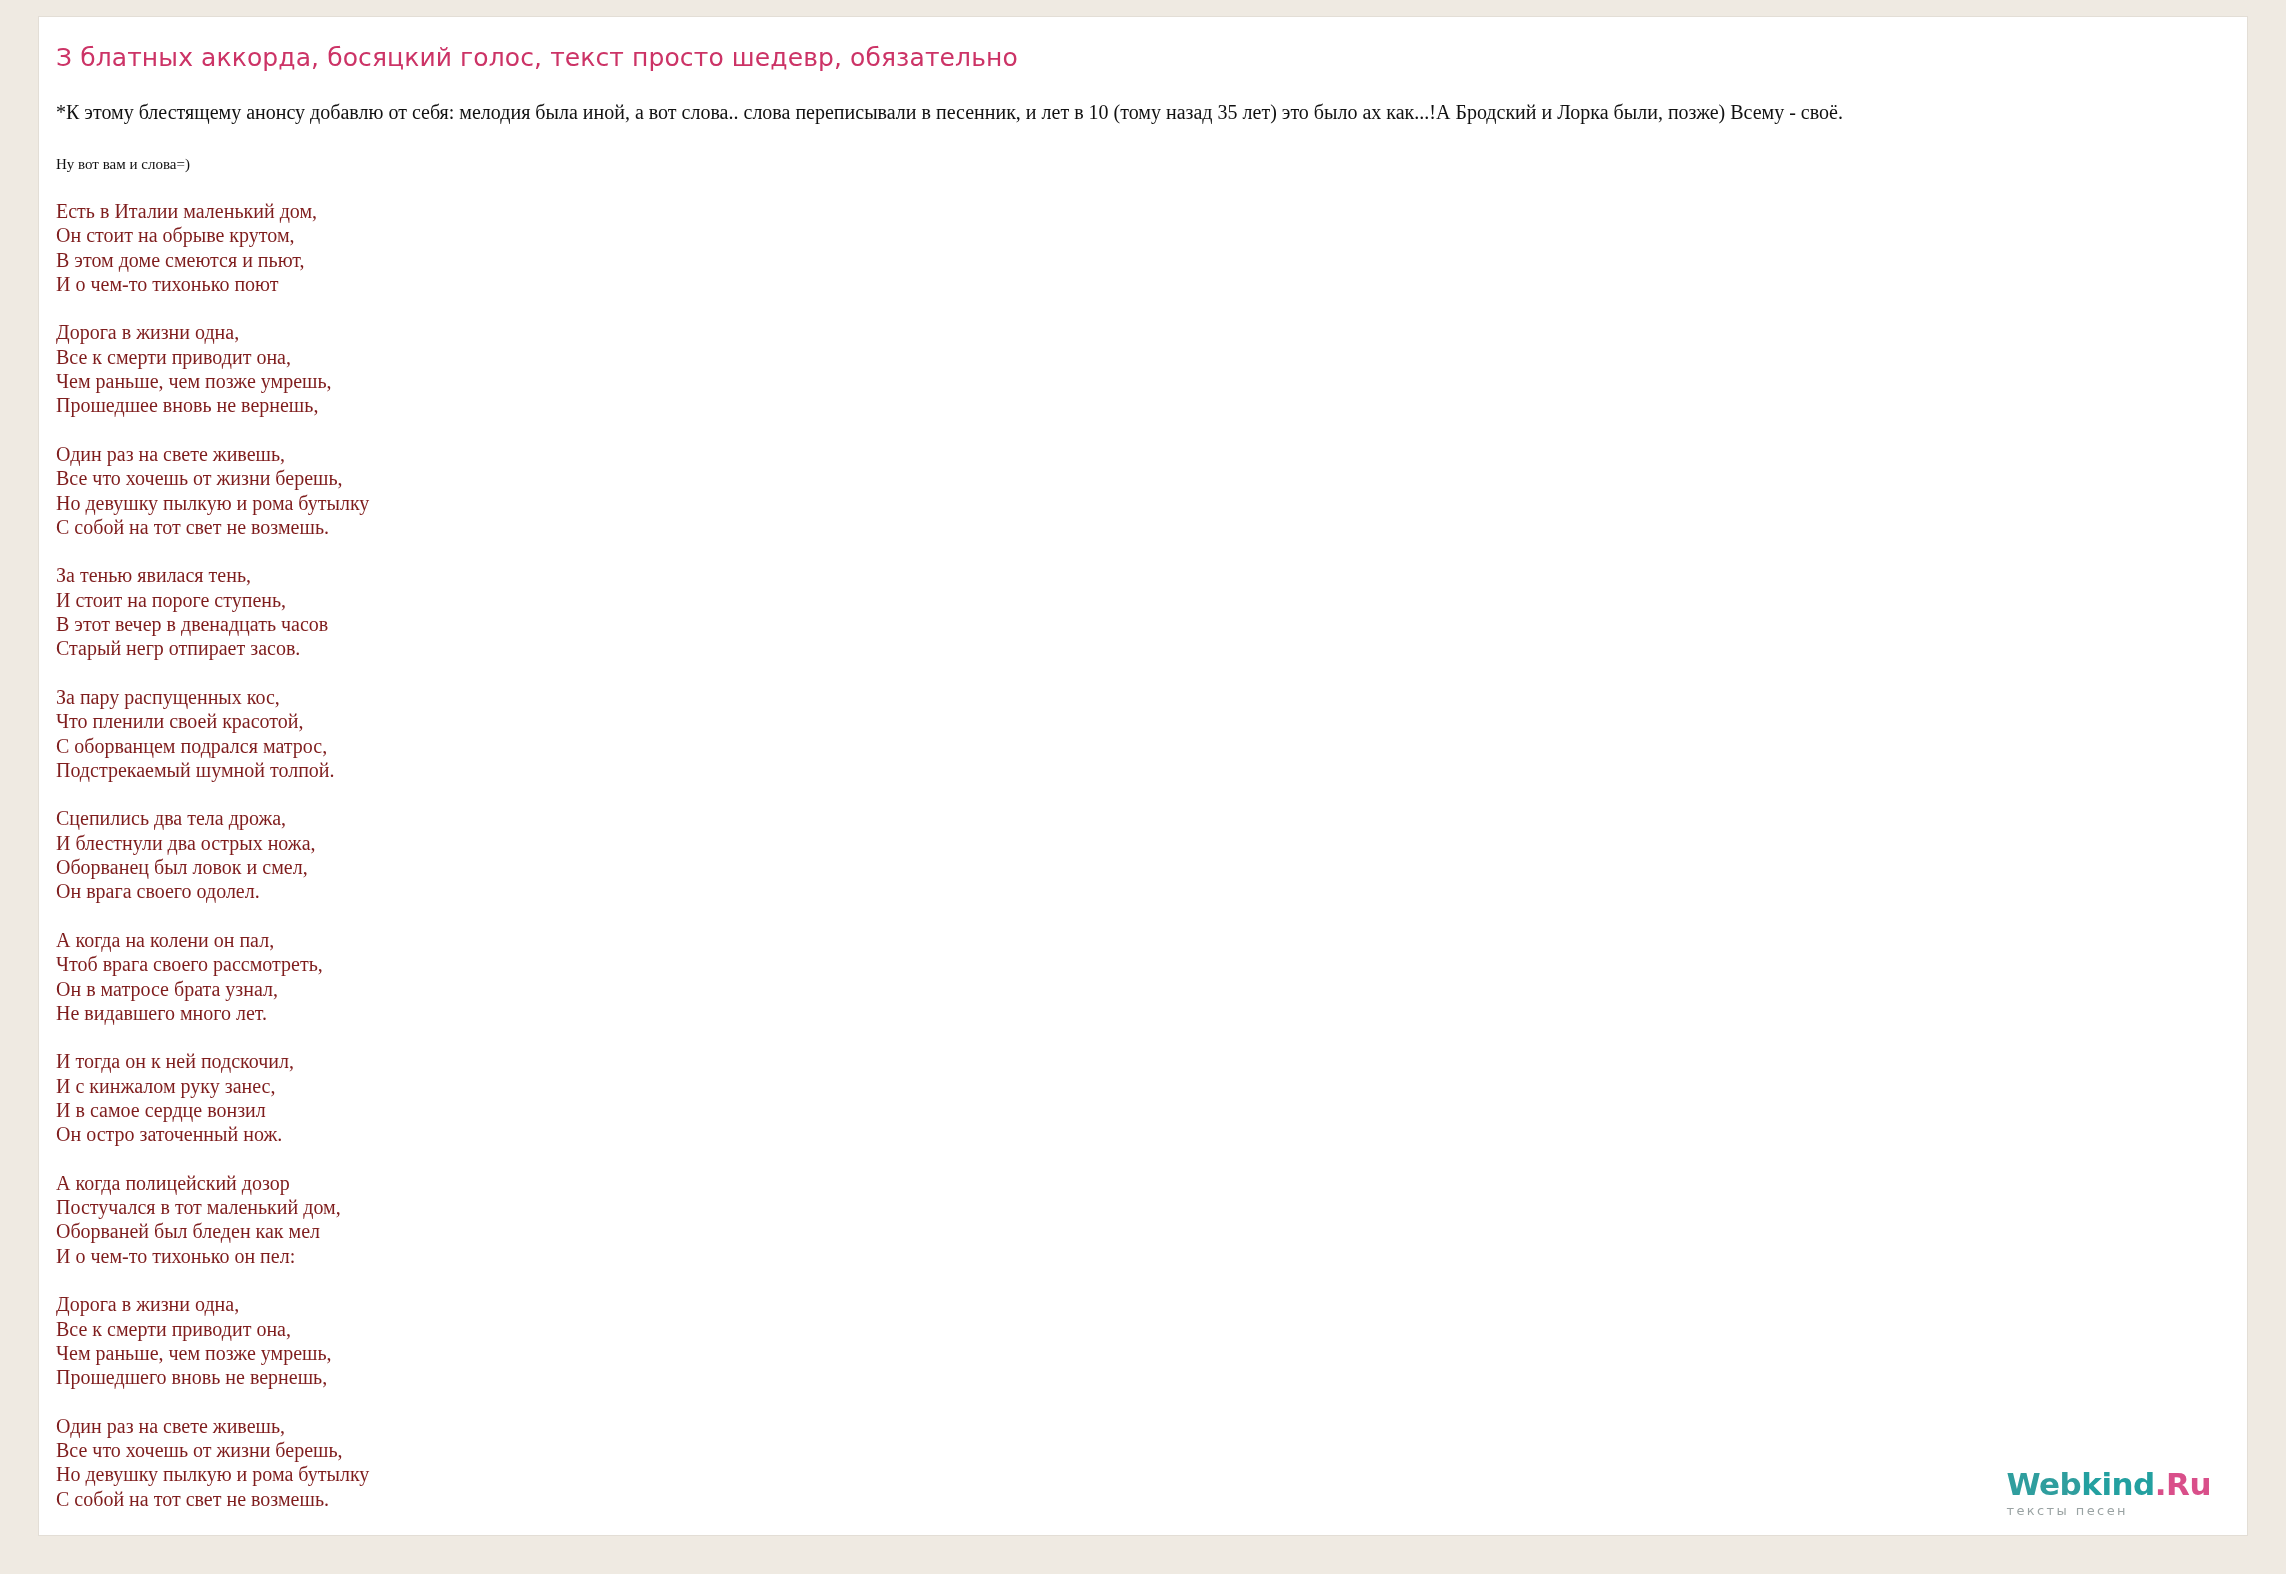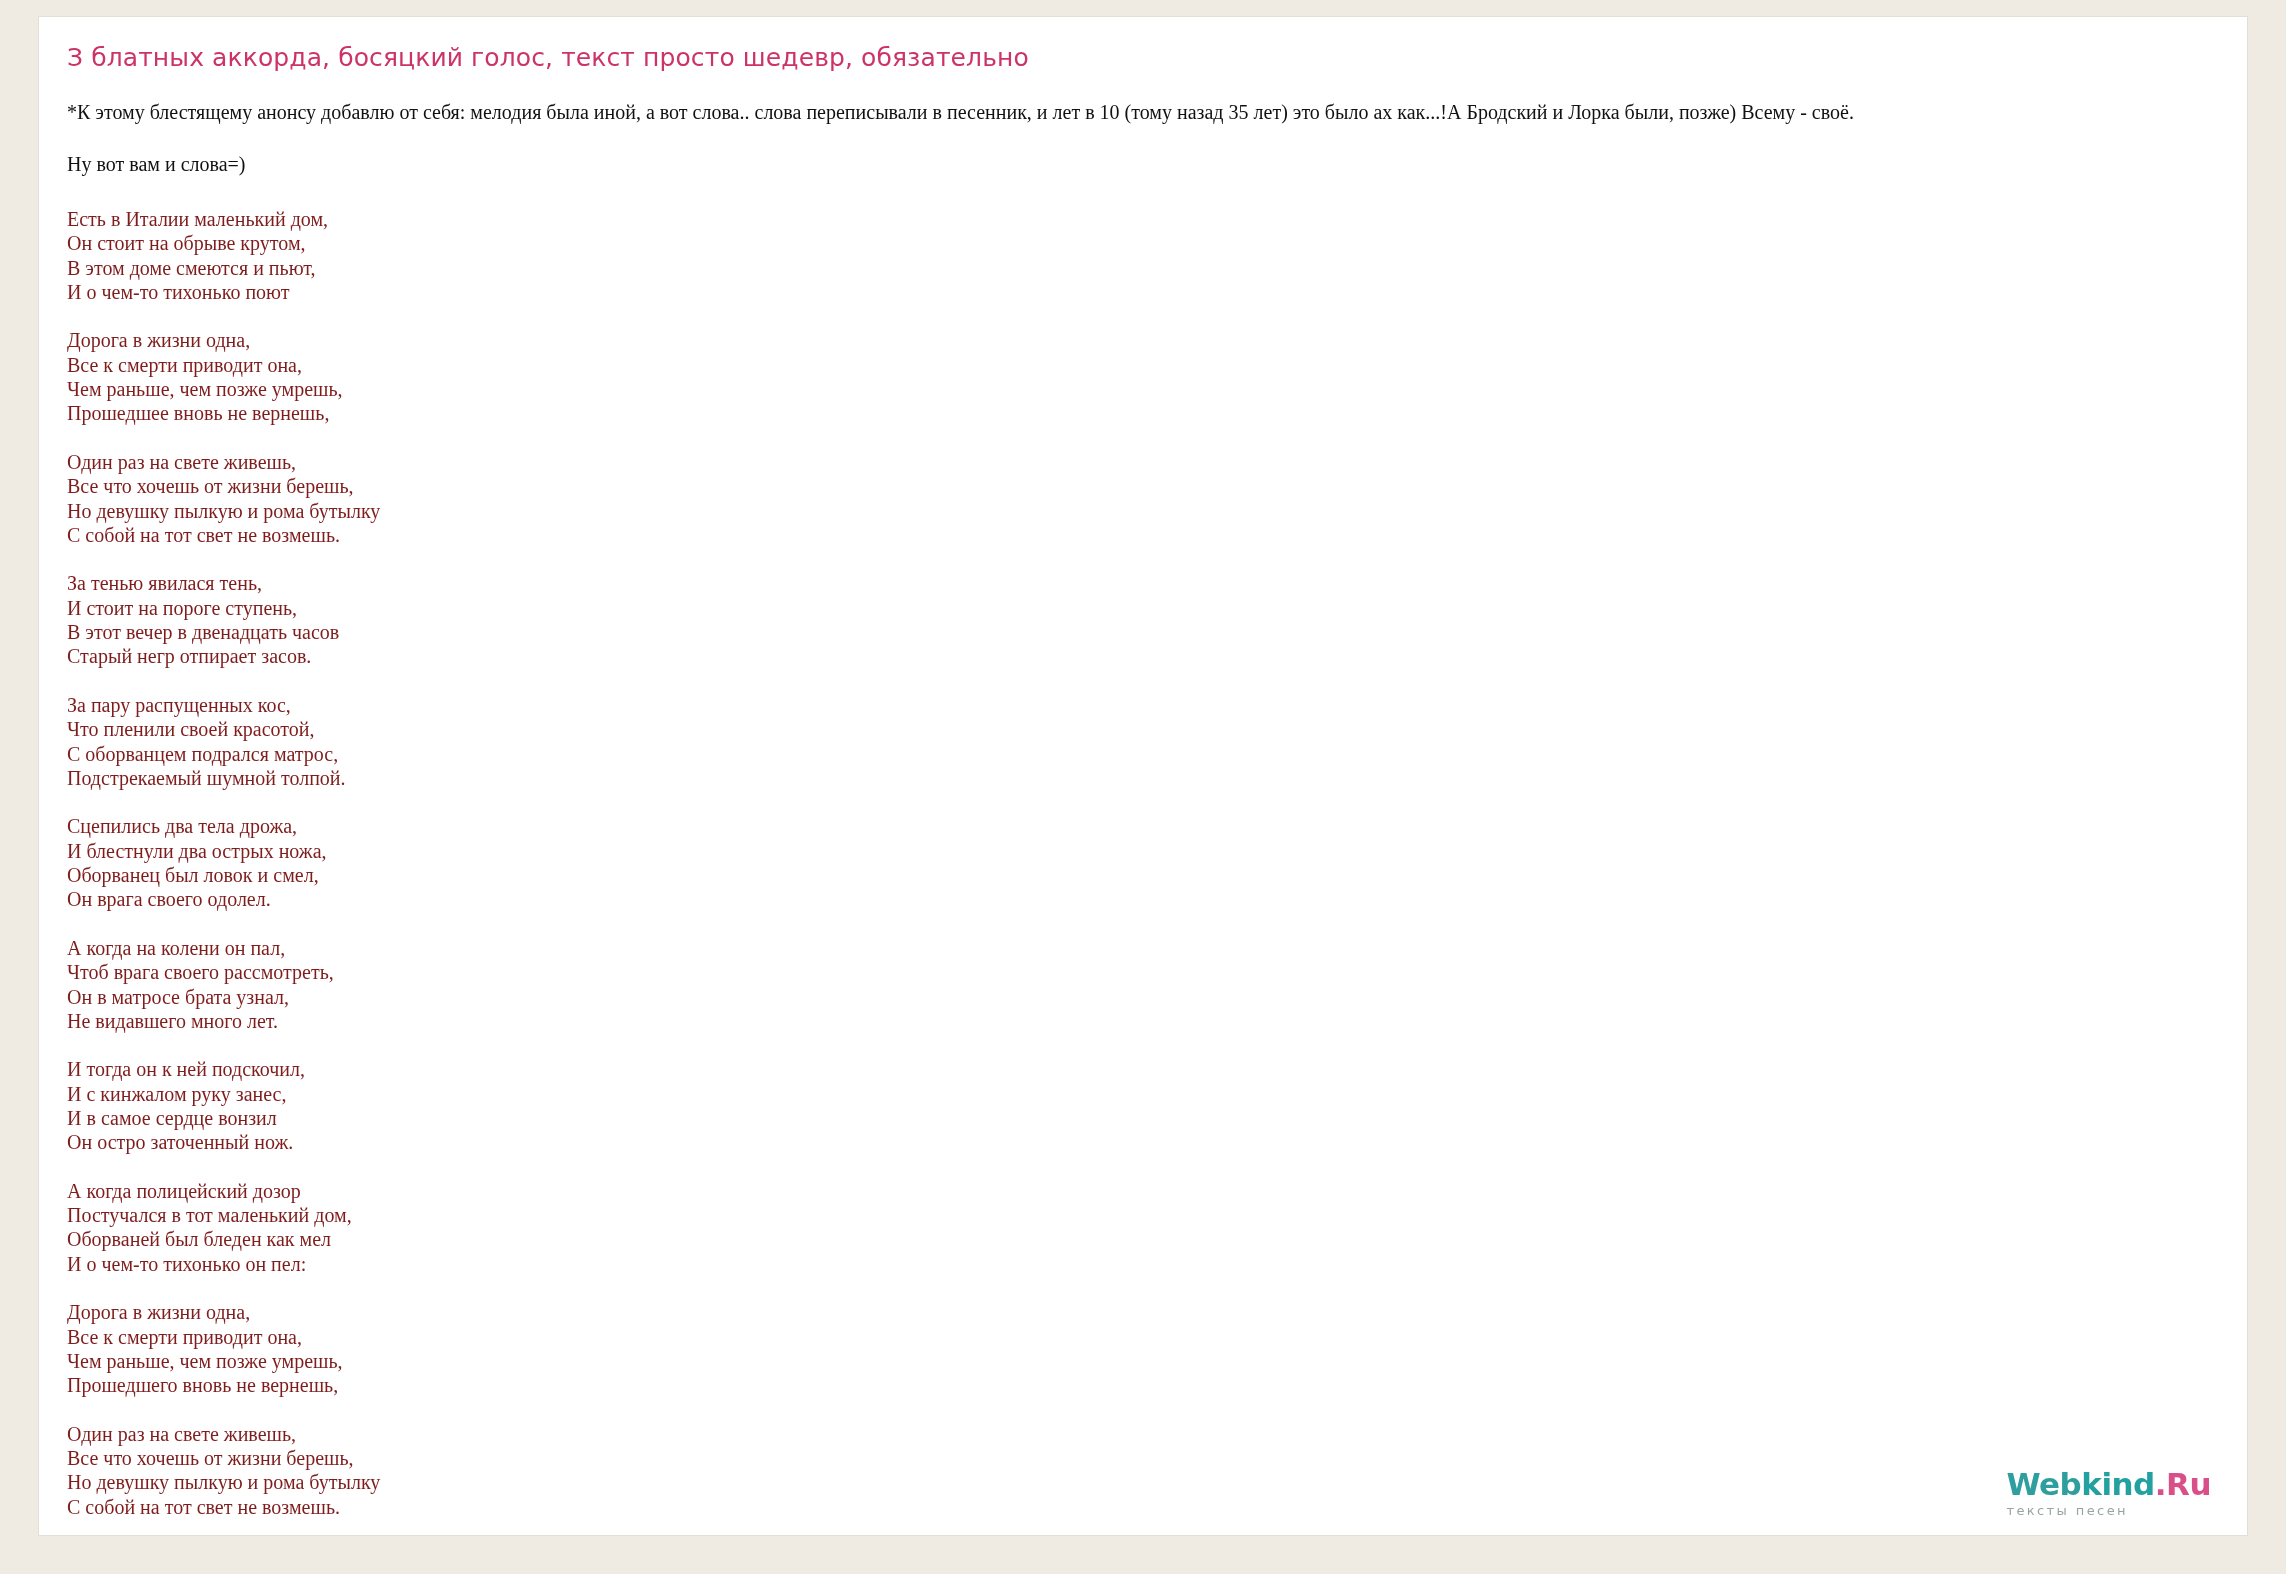--- a/index.html
+++ b/index.html
@@ -18,21 +18,21 @@
     left: 38px;
     top: 16px;
     width: 2210px;
     height: 1520px;
     background: #ffffff;
     border: 1px solid #e3ded6;
     box-sizing: border-box;
     overflow: hidden;
   }
   .inner {
-    padding: 26px 34px 0 28px;
+    padding: 26px 34px 0 17px;
   }
   .song-title {
     color: #cc3366;
     font-size: 25px;
     line-height: 30px;
     font-family: "DejaVu Sans", sans-serif;
     font-weight: normal;
     margin: 0 0 6px 0;
     letter-spacing: 0.1px;
   }
@@ -51,24 +51,24 @@
     font-family: "Liberation Serif", serif;
     font-size: 20px;
     color: #111111;
     line-height: 26px;
     white-space: nowrap;
     margin-bottom: 26px;
     margin-top: 26px;
   }
   .lead {
     font-family: "Liberation Serif", serif;
-    font-size: 20px;
+    font-size: 15px;
     color: #111111;
     line-height: 26px;
-    margin-bottom: 30px;
+    margin-bottom: 22px;
   }
   .lyrics {
     font-family: "Liberation Serif", serif;
     font-size: 20px;
     color: #7f1d1d;
     line-height: 24.3px;
     white-space: pre-wrap;
   }
   .watermark {
     position: absolute;

